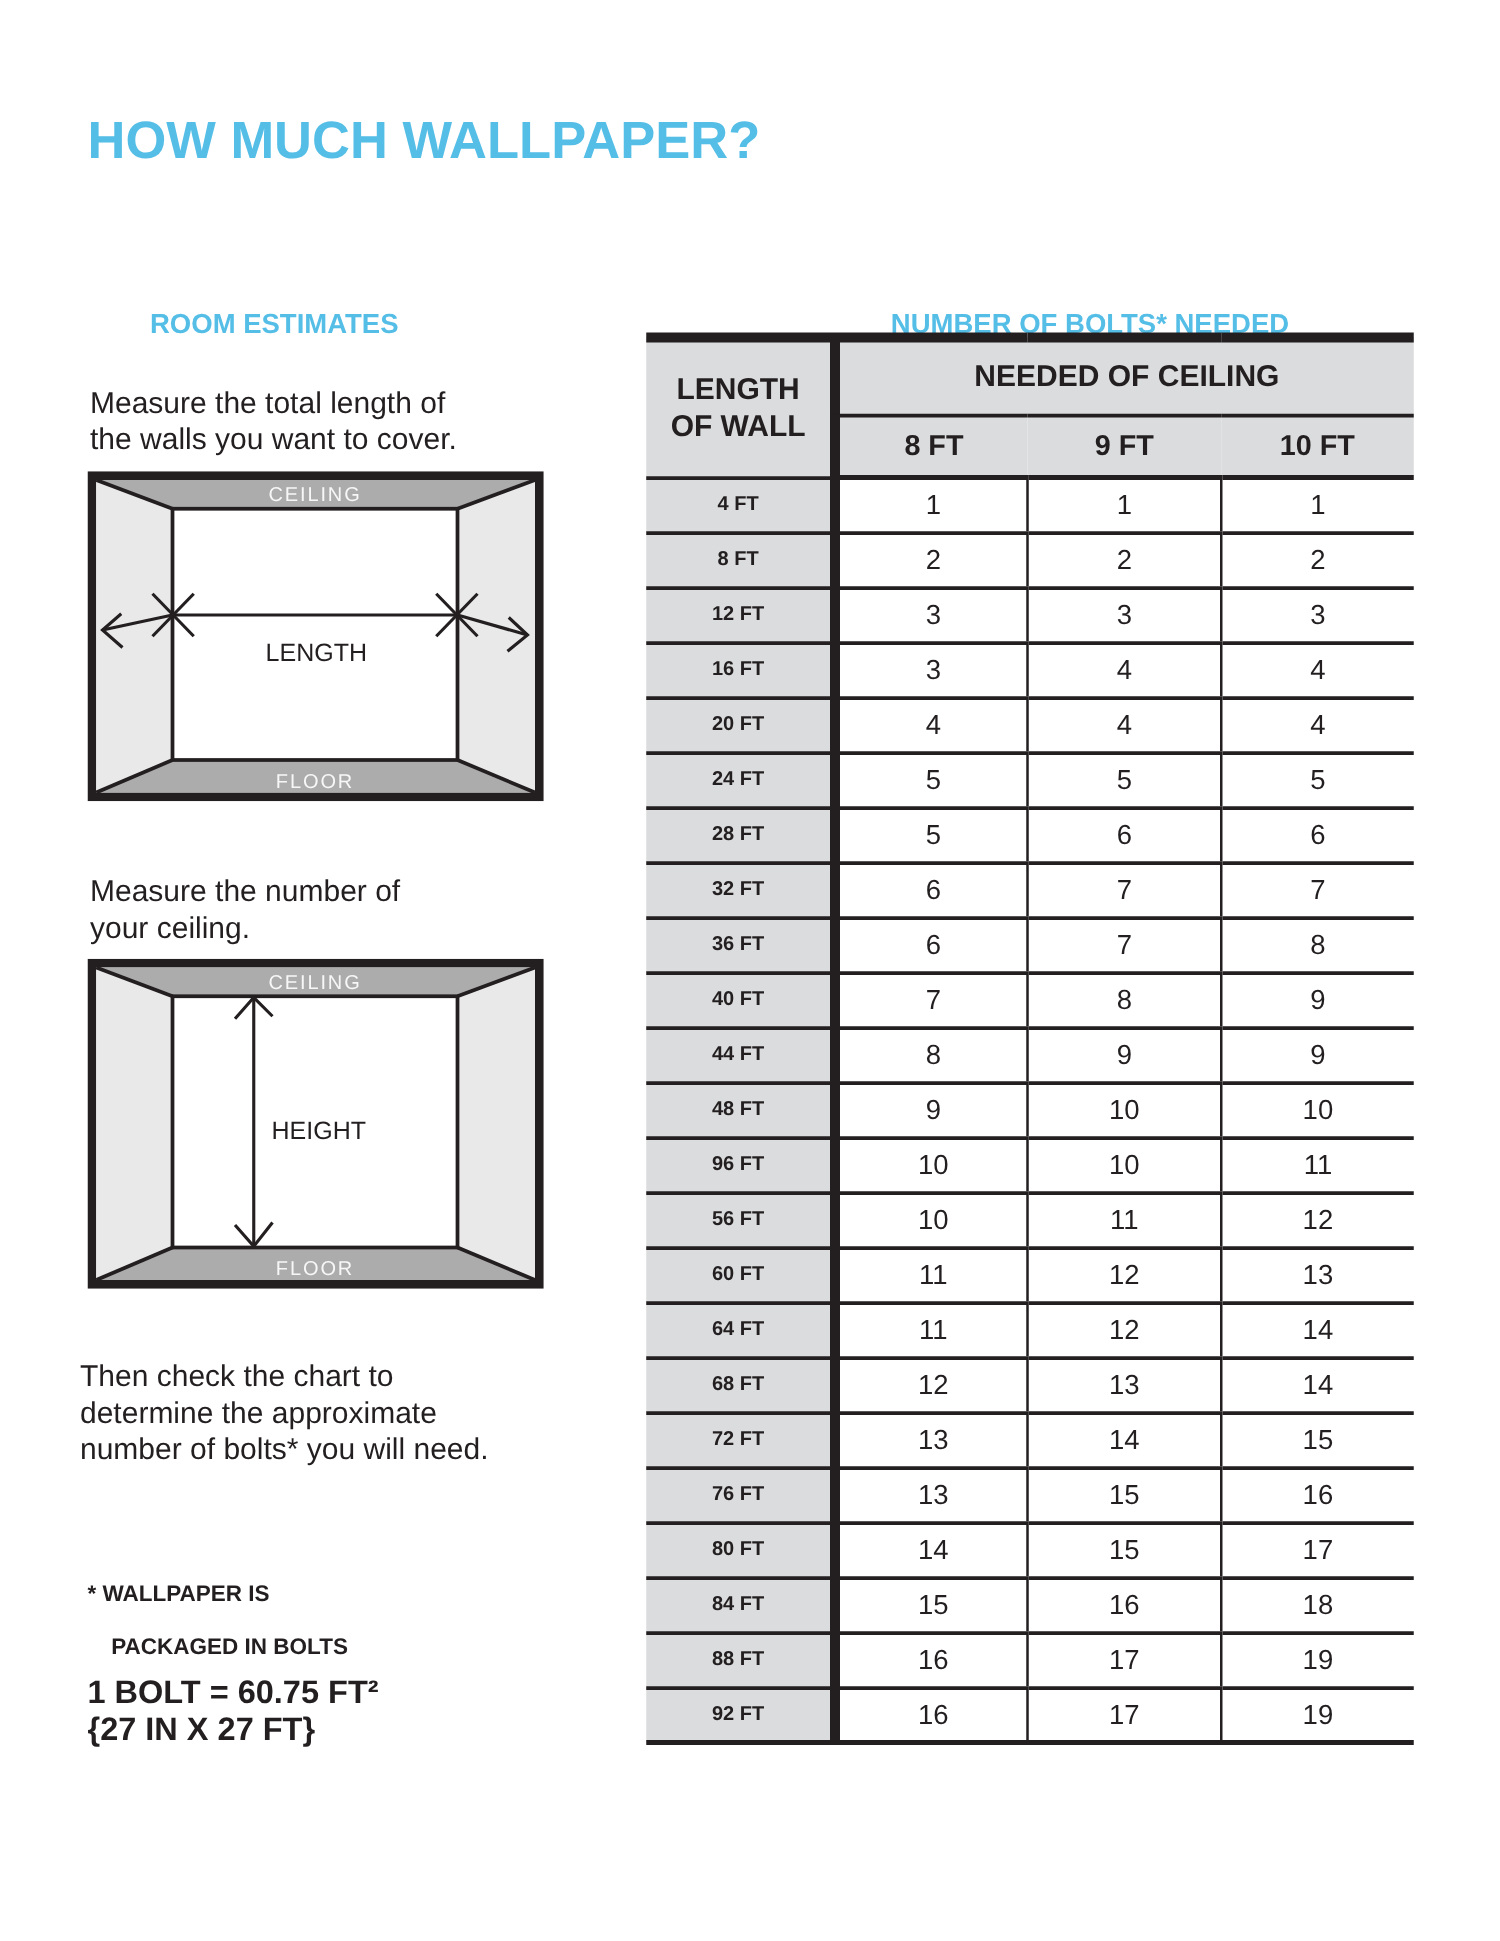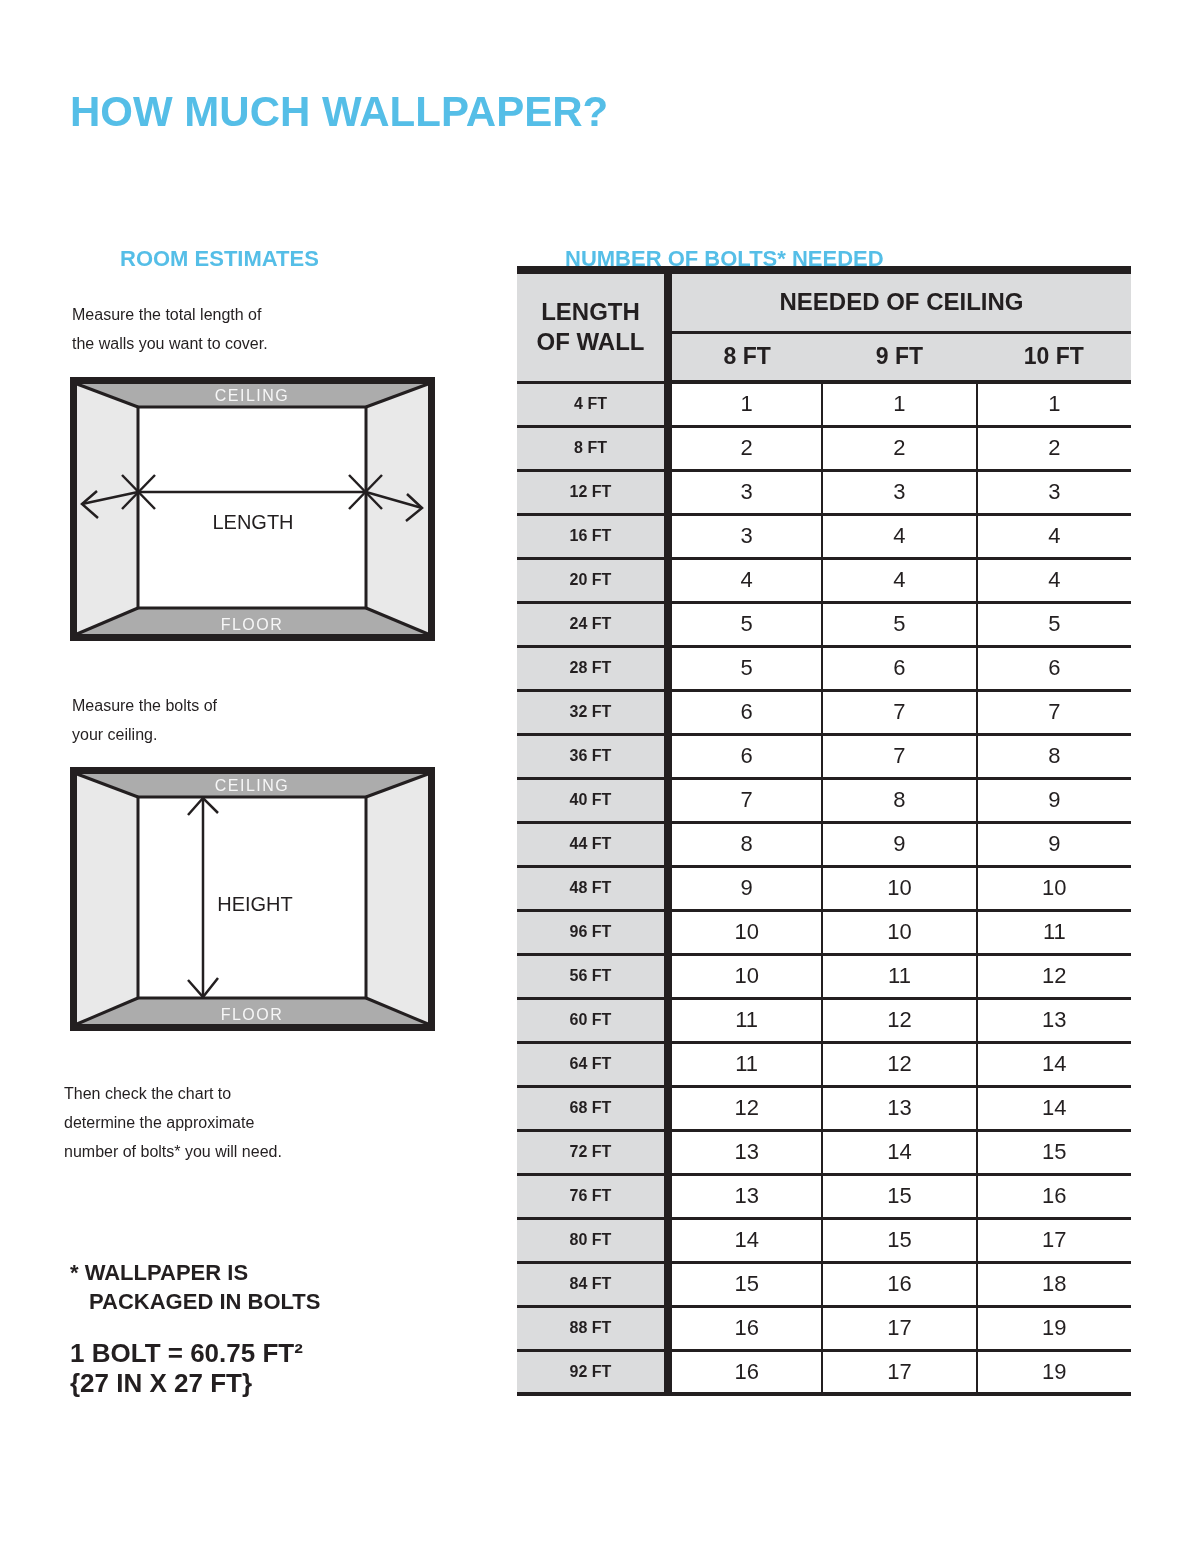--- a/index.html
+++ b/index.html
@@ -17,29 +17,29 @@
   }
   .abs{position:absolute;}
   .page-title{
     left:70px;top:60px;font-size:42px;font-weight:bold;color:var(--accent);
     letter-spacing:0px;white-space:nowrap;
   }
   .section-heading{
     font-size:22px;font-weight:bold;color:var(--accent);white-space:nowrap;margin-left:48px;
   }
   .room-heading{left:72px;top:228px;}
-  .bolts-heading{left:517px;top:228px;width:614px;}
+  .bolts-heading{left:517px;top:228px;width:614px;text-align:center;}
   .body-text{
-    font-size:16px;line-height:29px;color:var(--ink);white-space:pre-line;
+    font-size:24px;line-height:29px;color:var(--ink);white-space:pre-line;
   }
   .para1{left:72px;top:284px;}
   .para2{left:72px;top:675px;}
   .para3{left:64px;top:1063px;}
   .footnote{
-    left:70px;top:1236px;font-size:22px;font-weight:bold;line-height:29px;
+    left:70px;top:1236px;font-size:18px;font-weight:bold;line-height:42px;
     white-space:pre-line;padding-left:19px;text-indent:-19px;
   }
   .bolt-info{
     left:70px;top:1312px;font-size:26px;font-weight:bold;line-height:30px;
     white-space:pre-line;
   }
   .diagram{width:365px;height:264px;}
   .diagram1{left:70px;top:377px;}
   .diagram2{left:70px;top:767px;}
 
@@ -106,21 +106,21 @@
   <line x1="52" y1="132" x2="85" y2="98" stroke="#231F20" stroke-width="2.5"></line>
   <line x1="279" y1="98" x2="312" y2="132" stroke="#231F20" stroke-width="2.5"></line>
   <line x1="279" y1="132" x2="312" y2="98" stroke="#231F20" stroke-width="2.5"></line>
   <polyline points="27,114 12,127 28,141" fill="none" stroke="#231F20" stroke-width="2.5"></polyline>
   <polyline points="337,117 352,131 336,144" fill="none" stroke="#231F20" stroke-width="2.5"></polyline>
   <text x="182" y="24" text-anchor="middle" font-size="16" letter-spacing="1.5" fill="#F7F7F7">CEILING</text>
   <text x="182" y="253" text-anchor="middle" font-size="16" letter-spacing="1.5" fill="#F7F7F7">FLOOR</text>
   <text x="183" y="152" text-anchor="middle" font-size="20" fill="#231F20">LENGTH</text>
 </svg>
 
-<p class="abs body-text para2">Measure the bolts of
+<p class="abs body-text para2">Measure the number of
 your ceiling.</p>
 
 <svg class="abs diagram diagram2" viewBox="0 0 365 264">
   <rect x="3.5" y="3.5" width="358" height="257" fill="#ffffff" stroke="#231F20" stroke-width="7"></rect>
   <polygon points="7,7 358,7 296,30 68,30" fill="#ACACAC"></polygon>
   <polygon points="7,257 358,257 296,231 68,231" fill="#ACACAC"></polygon>
   <polygon points="7,7 68,30 68,231 7,257" fill="#E9E9E9"></polygon>
   <polygon points="358,7 296,30 296,231 358,257" fill="#E9E9E9"></polygon>
   <rect x="68" y="30" width="228" height="201" fill="#ffffff" stroke="#231F20" stroke-width="3"></rect>
   <line x1="7" y1="7" x2="68" y2="30" stroke="#231F20" stroke-width="3"></line>

